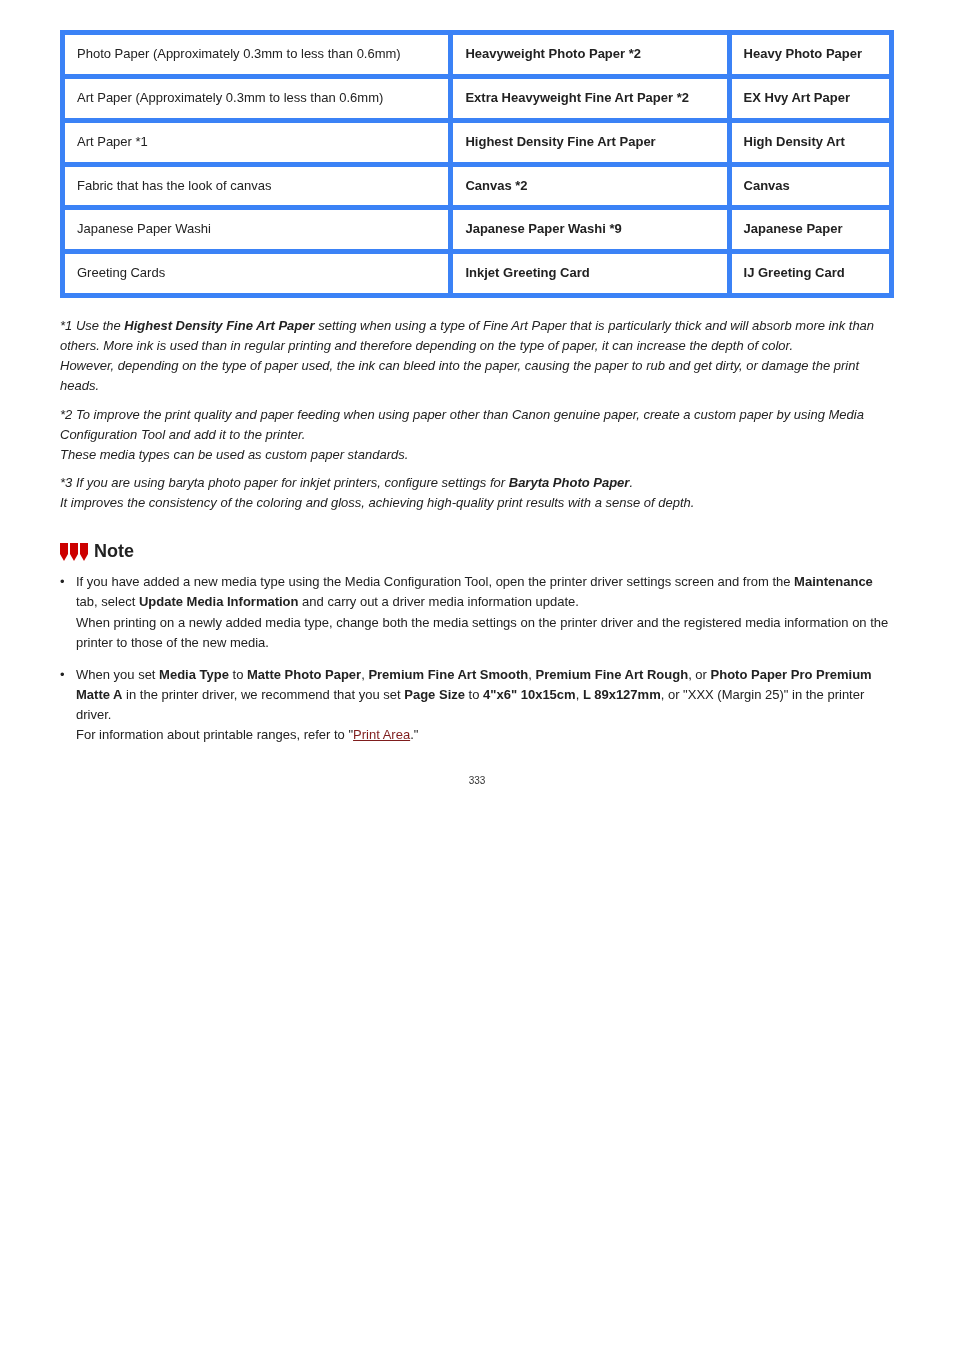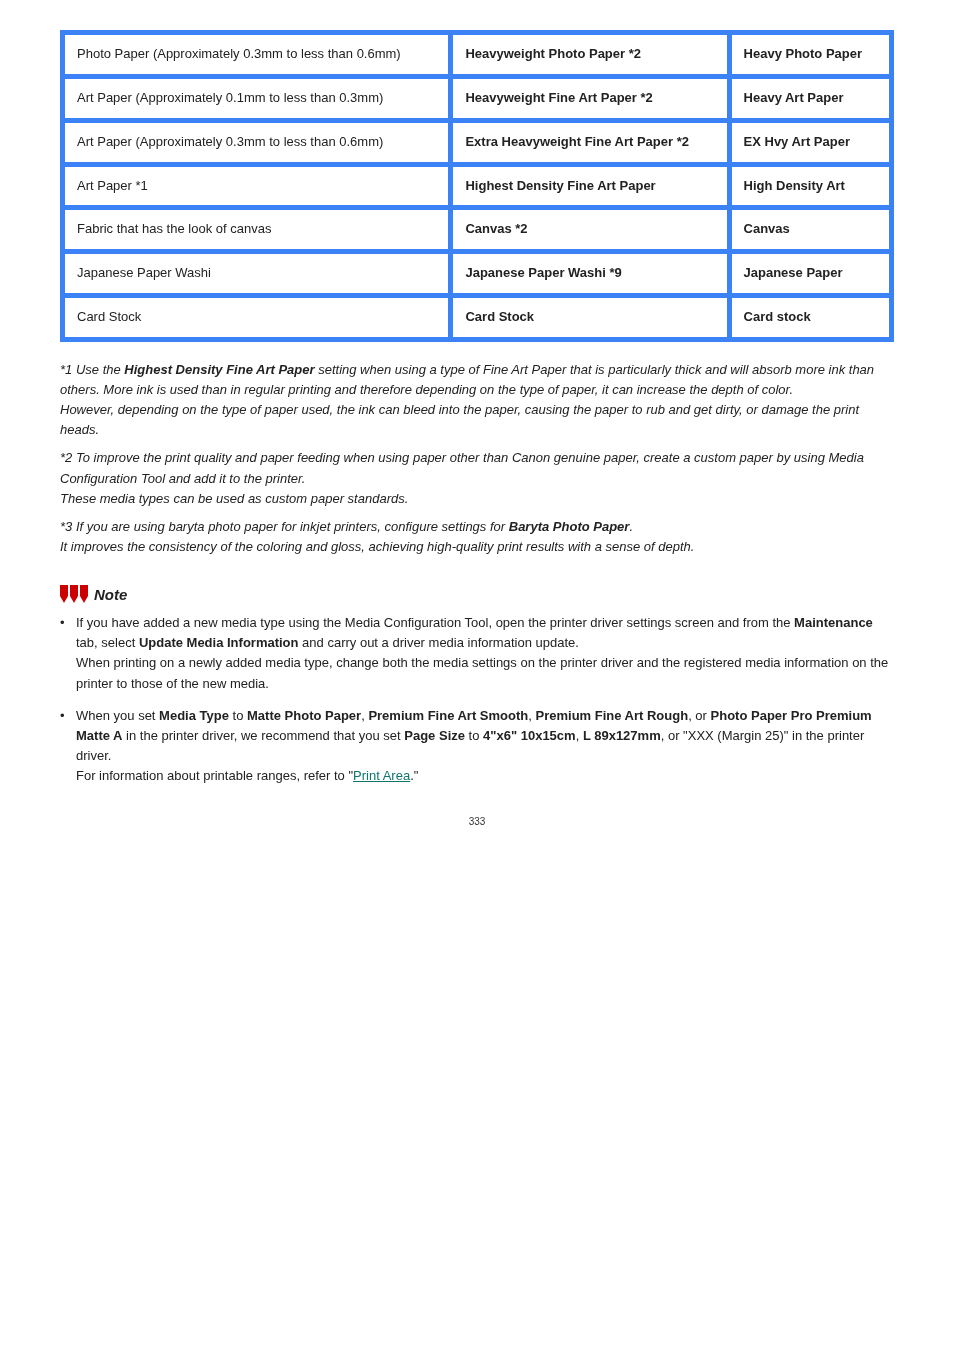--- a/index.html
+++ b/index.html
@@ -42,61 +42,55 @@
       align-items: center;
       margin-bottom: 10px;
     }
     .note-icon {
       display: inline-flex;
       align-items: center;
       margin-right: 6px;
     }
     .note-title {
       font-weight: bold;
-      font-size: 15px;
-      font-style: italic;
+      font-size: 18px;
     }
     .note-list {
       list-style: none;
       padding: 0;
     }
     .note-list li {
       padding-left: 16px;
       position: relative;
       margin-bottom: 12px;
       line-height: 1.55;
     }
     .note-list li::before {
       content: "•";
       position: absolute;
       left: 0;
     }
     b { font-weight: bold; }
-    a { color: #0f766e; text-decoration: underline; }
+    a { color: #7f1d1d; text-decoration: underline; }
     .page-num {
       text-align: center;
       margin-top: 30px;
       font-size: 10px;
       color: #333;
     }
   </style>
 </head>
 <body>
 
 <table>
   <tbody id="table-body">
   <tr>
         <td>Photo Paper (Approximately 0.3mm to less than 0.6mm)</td>
         <td>Heavyweight Photo Paper *2</td>
         <td>Heavy Photo Paper</td>
-      </tr>
-      <tr>
-        <td>Art Paper (Approximately 0.1mm to less than 0.3mm)</td>
-        <td>Heavyweight Fine Art Paper *2</td>
-        <td>Heavy Art Paper</td>
       </tr>
       <tr>
         <td>Art Paper (Approximately 0.3mm to less than 0.6mm)</td>
         <td>Extra Heavyweight Fine Art Paper *2</td>
         <td>EX Hvy Art Paper</td>
       </tr>
       <tr>
         <td>Art Paper *1</td>
         <td>Highest Density Fine Art Paper</td>
         <td>High Density Art</td>
@@ -105,23 +99,23 @@
         <td>Fabric that has the look of canvas</td>
         <td>Canvas *2</td>
         <td>Canvas</td>
       </tr>
       <tr>
         <td>Japanese Paper Washi</td>
         <td>Japanese Paper Washi *9</td>
         <td>Japanese Paper</td>
       </tr>
       <tr>
-        <td>Card Stock</td>
-        <td>Card Stock</td>
-        <td>Card stock</td>
+        <td>Greeting Cards</td>
+        <td>Inkjet Greeting Card</td>
+        <td>IJ Greeting Card</td>
       </tr>
     </tbody>
 </table>
 
 <div class="footnotes">
   <p>*1 Use the <b>Highest Density Fine Art Paper</b> setting when using a type of Fine Art Paper that is particularly thick and will absorb more ink than others. More ink is used than in regular printing and therefore depending on the type of paper, it can increase the depth of color.<br>
   However, depending on the type of paper used, the ink can bleed into the paper, causing the paper to rub and get dirty, or damage the print heads.</p>
 
   <p>*2 To improve the print quality and paper feeding when using paper other than Canon genuine paper, create a custom paper by using Media Configuration Tool and add it to the printer.<br>
   These media types can be used as custom paper standards.</p>

